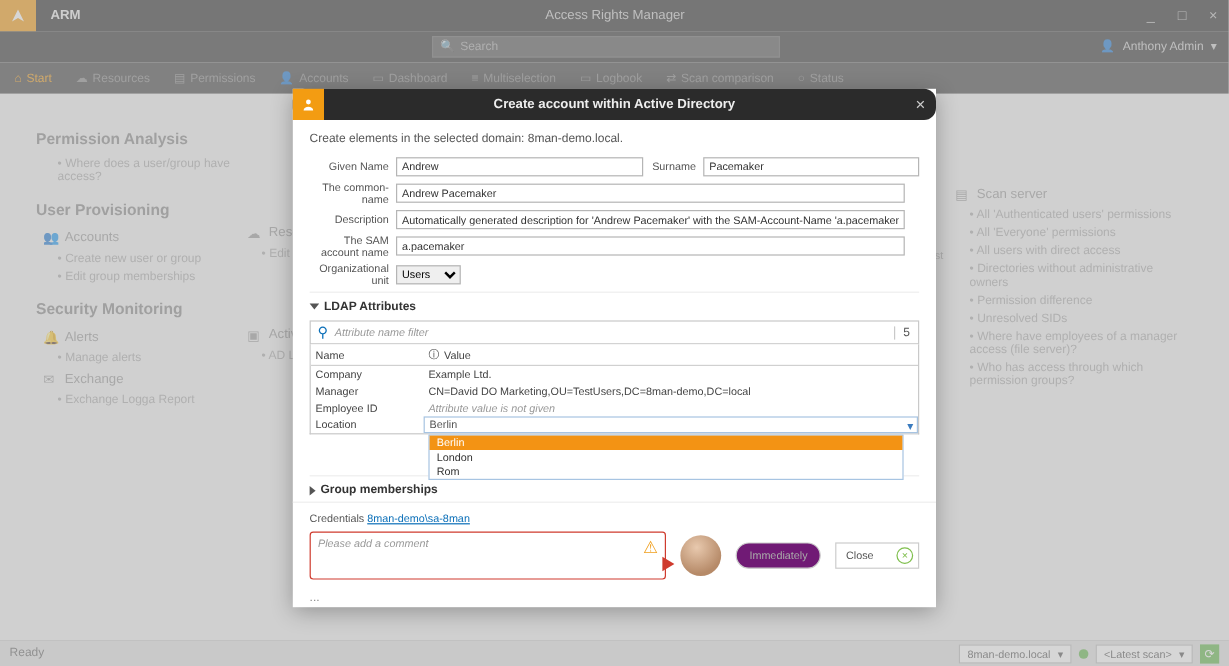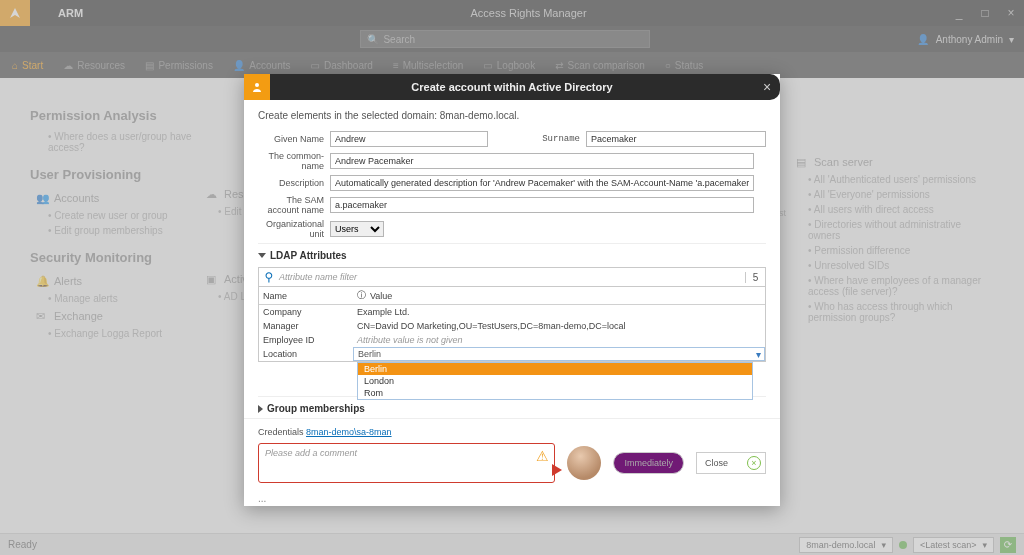--- a/index.html
+++ b/index.html
@@ -2,21 +2,21 @@
 <html><head>
 <meta charset="utf-8">
 <style>
 * { box-sizing: border-box; margin: 0; padding: 0; font-family: "Segoe UI", Arial, sans-serif; }
 html, body { width: 1024px; height: 555px; overflow: hidden; background: #f2f2f2; font-size: 11px; color: #555; }
 .overlay { position: fixed; inset: 0; background: rgba(180,180,180,0.55); z-index: 5; pointer-events: none; }
 
 
 .titlebar { display: flex; align-items: center; height: 26px; background: #2a2a2a; color: #ddd; }
 .titlebar .logo { width: 30px; height: 26px; background: #f39c12; display: flex; align-items: center; justify-content: center; }
-.titlebar .brand { font-weight: 600; padding: 0 28px; font-size: 11px; color: #eee; }
+.titlebar .brand { font-weight: 600; padding: 0 12px; font-size: 11px; color: #eee; }
 .titlebar .title { flex: 1; text-align: center; font-size: 11px; color: #ccc; }
 .titlebar .winbtn { width: 26px; text-align: center; color: #bbb; font-size: 12px; }
 
 
 .searchbar { display: flex; align-items: center; height: 26px; background: #333; }
 .searchbar .spacer-l { width: 360px; }
 .searchbar .search { width: 290px; height: 18px; background: #555; border: 1px solid #666; display: flex; align-items: center; padding: 0 6px; color: #aaa; font-size: 10px; }
 .searchbar .right { margin-left: auto; display: flex; align-items: center; gap: 6px; padding-right: 10px; color: #ccc; font-size: 10px; }
 
 
@@ -38,23 +38,23 @@
 
 .modal { position: absolute; z-index: 10; left: 244px; top: 74px; width: 536px; height: 432px; background: #fff; box-shadow: 0 4px 18px rgba(0,0,0,0.3); display: flex; flex-direction: column; }
 .modal-head { display: flex; align-items: center; height: 26px; background: #2b2b2b; color: #eee; border-radius: 10px; }
 .modal-head .hicon { width: 26px; height: 26px; background: #f39c12; display:flex;align-items:center;justify-content:center; }
 .modal-head .htitle { flex:1; text-align:center; font-size: 11px; font-weight: 600; }
 .modal-head .close { width: 26px; text-align:center; font-size: 14px; color:#ccc; }
 .modal-body { padding: 10px 14px 0 14px; overflow: hidden; flex: 1; }
 .domain-line { font-size: 10px; color: #555; margin-bottom: 10px; }
 .formrow { display: flex; align-items: center; margin-bottom: 4px; }
 .formrow .lbl { width: 72px; text-align: right; font-size: 9px; color: #555; padding-right: 6px; flex-shrink:0;}
-.formrow .lbl2 { width: 46px; text-align: right; font-size: 9px; color: #555; padding-right: 6px; font-family: Liberation Mono, monospace;}
+.formrow .lbl2 { width: 46px; text-align: right; font-size: 9px; color: #555; padding-right: 6px;}
 .formrow input.txt { height: 16px; border: 1px solid #b5b5b5; font-size: 9px; padding: 0 4px; color:#333; }
-.w1 { width: 158px; } .w2 { width: 180px; } .wfull { width: 424px; }
+.w1 { width: 206px; } .w2 { width: 180px; } .wfull { width: 424px; }
 .ousel { width: 54px; height: 16px; border:1px solid #b5b5b5; font-size:9px; }
 .exp { font-size: 10px; font-weight: 600; color: #333; padding: 6px 0; display:flex;align-items:center;gap:4px; border-top:1px solid #eee; margin-top: 4px; }
 .exp::before { content: ""; display:inline-block; border-style:solid; }
 .exp.open::before { border-width: 5px 4px 0 4px; border-color: #555 transparent transparent transparent; }
 .exp.closed::before { border-width: 4px 0 4px 5px; border-color: transparent transparent transparent #555; }
 .filterbar { display:flex; align-items:center; height:20px; border:1px solid #c9c9c9; background:#fff;}
 .filterbar .ficon { width: 20px; height: 18px; display:flex;align-items:center;justify-content:center;color:#0b6fb8;font-size:12px;}
 .filterbar .ftxt { flex:1; font-size:9px; color:#999; font-style: italic; }
 .filterbar .fcount { width: 20px; text-align:center; border-left:1px solid #c9c9c9; font-size:10px; color:#555; }
 .gridhead { display:flex; height:18px; background:#ffffff; border-bottom:1px solid #d0d0d0; font-size:9px; color:#444; align-items:center;}

